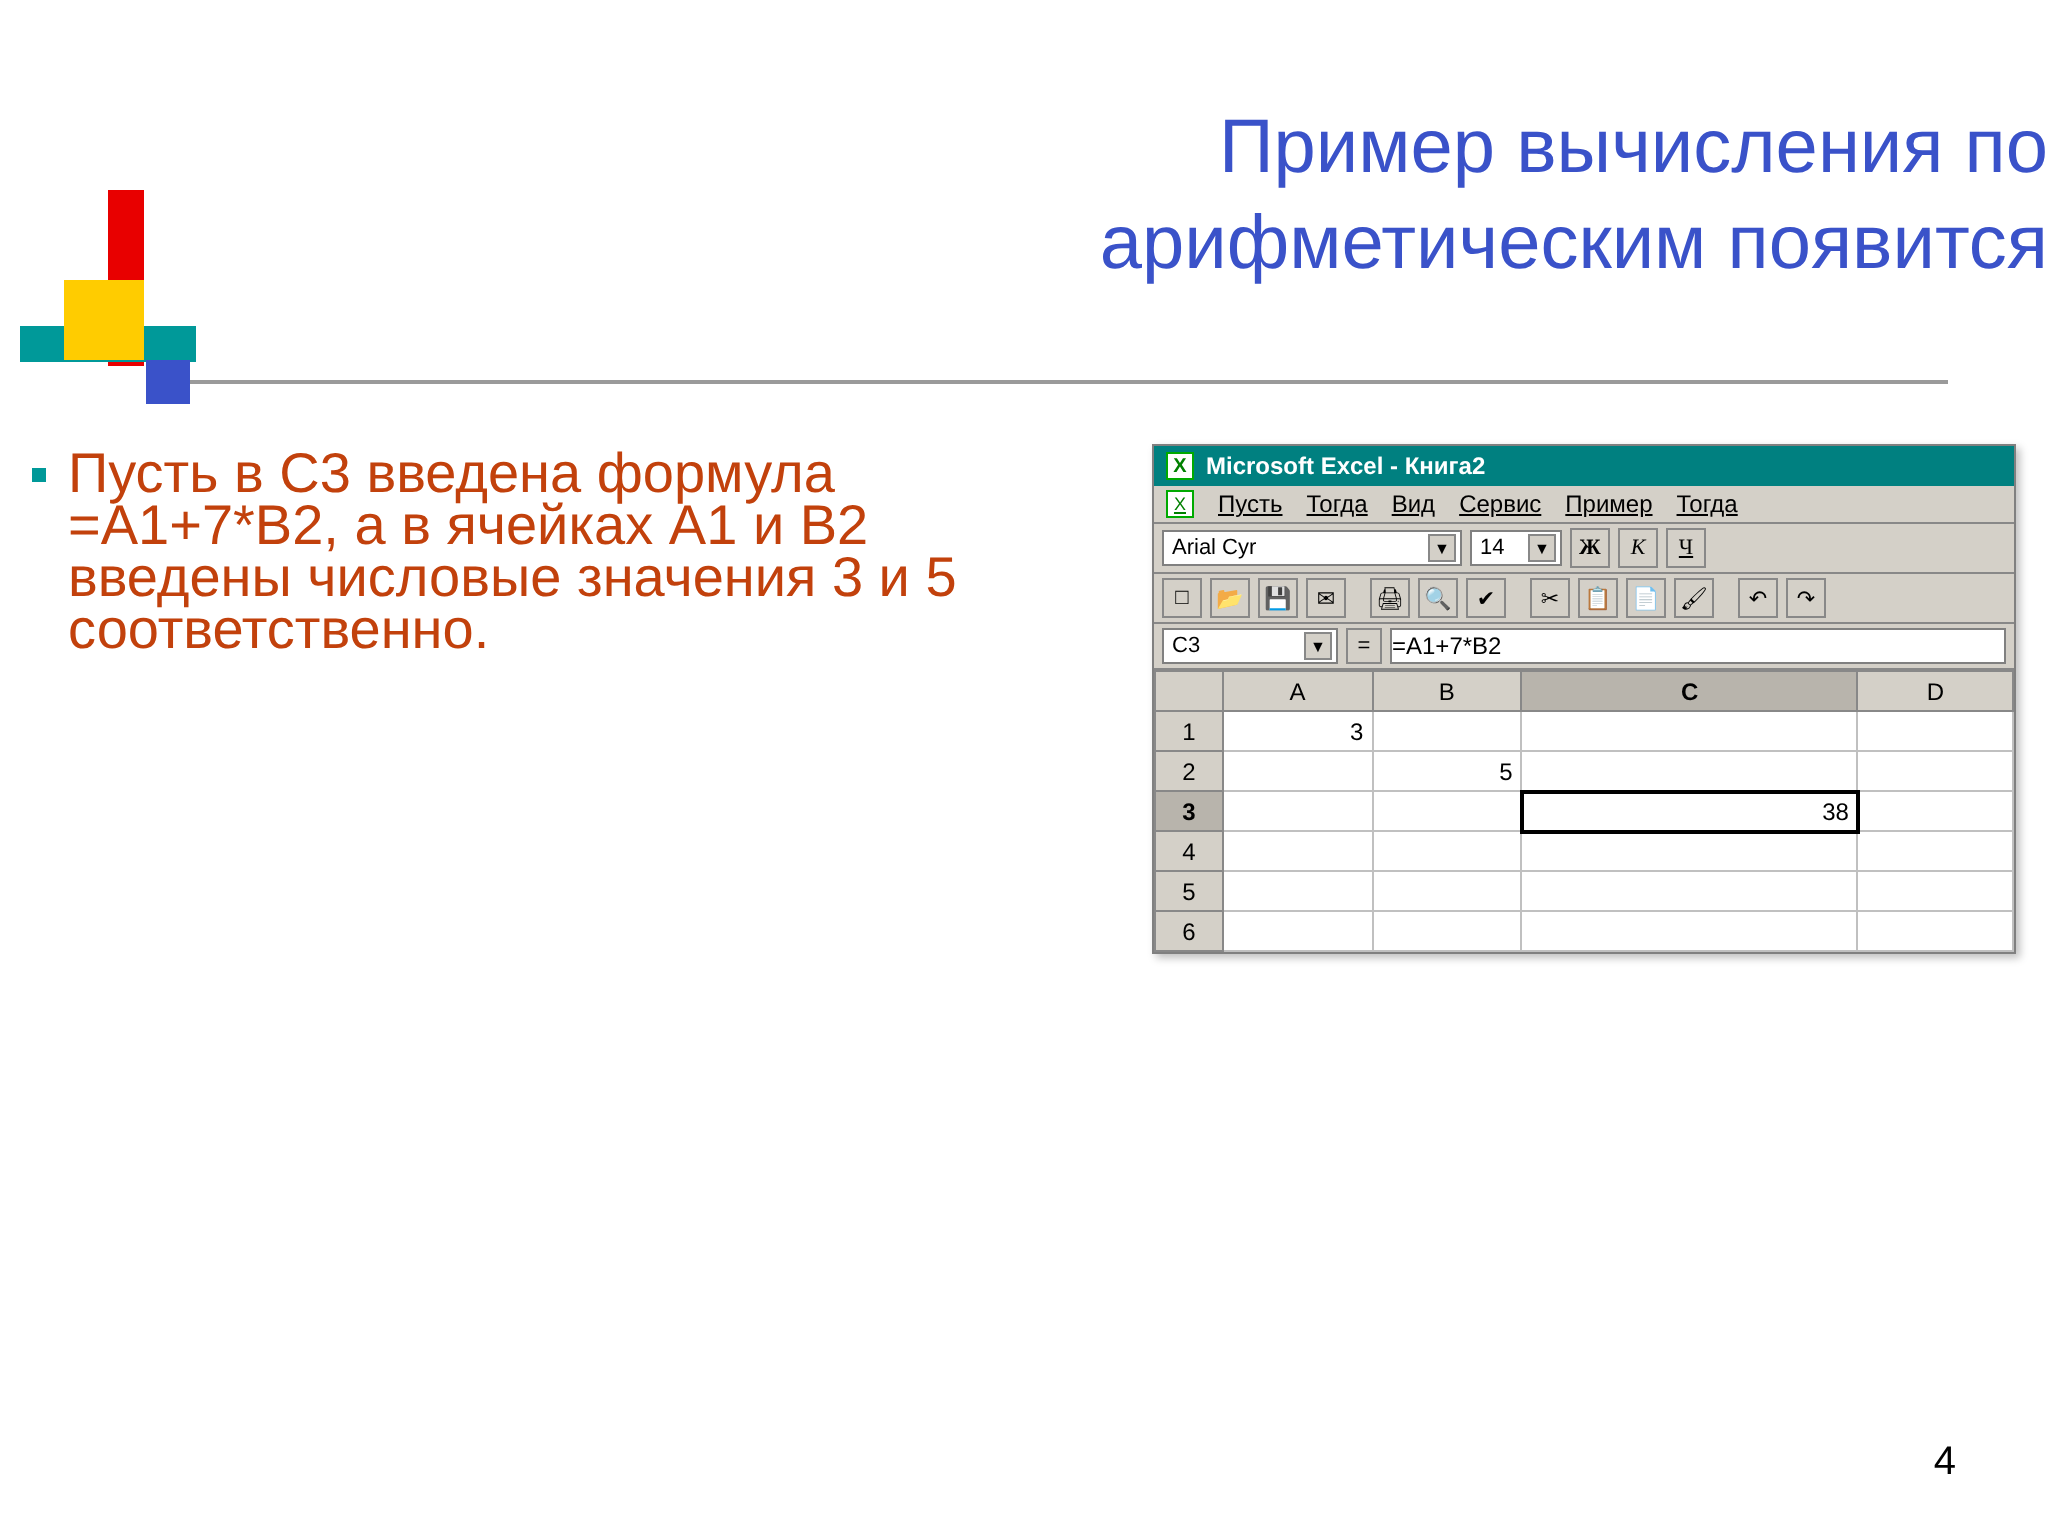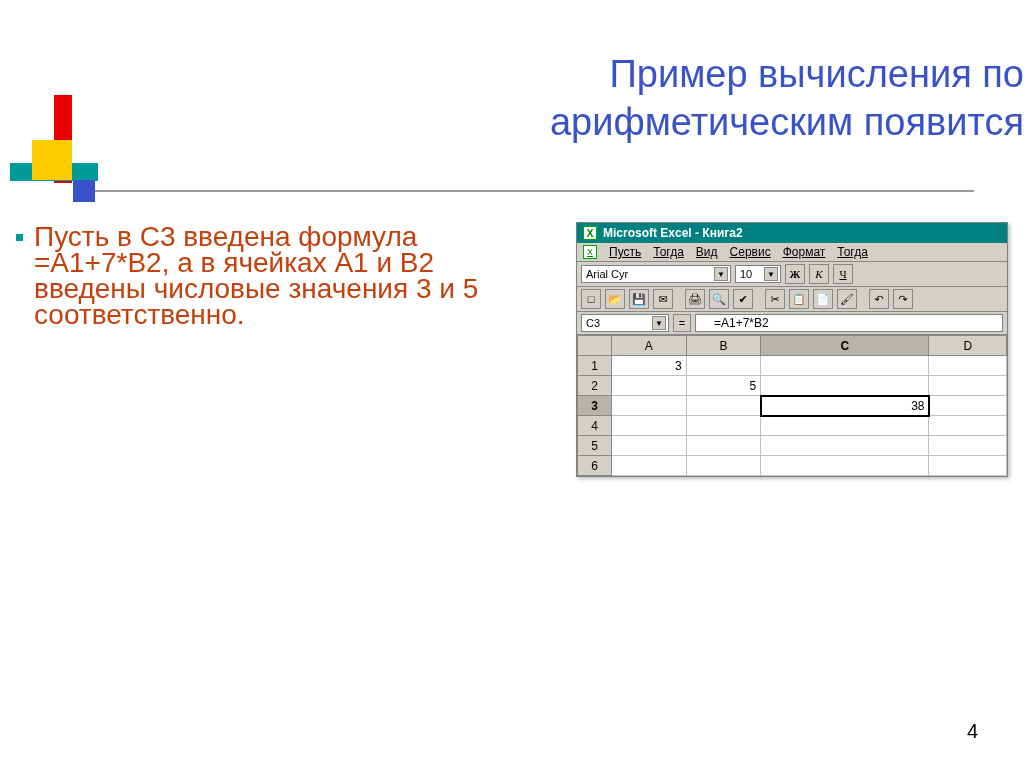--- a/index.html
+++ b/index.html
@@ -146,21 +146,21 @@
   }
   .tbtn.sep { border:none; background:transparent; width:4px; }
   .bold { font-weight:bold; font-family:"Times New Roman",serif; }
   .italic { font-style:italic; font-family:"Times New Roman",serif; }
   .ul { text-decoration:underline; font-family:"Times New Roman",serif; }
   .formula-box {
     flex:1;
     background:#fff;
     border:1px solid #808080;
     height:18px;
-    padding:1px 18px;
+    padding:1px 0;
     font-size:12px;
     display:flex;
     align-items:center;
   }
   .grid {
     border-collapse:collapse;
     width:100%;
     font-size:12px;
   }
   .grid th, .grid td {
@@ -217,31 +217,31 @@
     <span class="xl-icon">X</span>
     <span>Microsoft Excel - Книга2</span>
   </div>
 
   <div class="excel-menubar">
     <span class="doc-icon">X</span>
     <span>Пусть</span>
     <span>Тогда</span>
     <span>Вид</span>
     <span>Сервис</span>
-    <span>Формат</span>
+    <span>Пример</span>
     <span>Тогда</span>
   </div>
 
   <div class="excel-format-row">
     <div class="combo" style="width:150px">
       <span>Arial Cyr</span>
       <span class="arrow">▼</span>
     </div>
     <div class="combo" style="width:46px">
-      <span>10</span>
+      <span>14</span>
       <span class="arrow">▼</span>
     </div>
     <div class="tbtn bold">
         <span>Ж</span>
       </div>
     <div class="tbtn italic">
         <span>К</span>
       </div>
     <div class="tbtn ul">
         <span>Ч</span>

